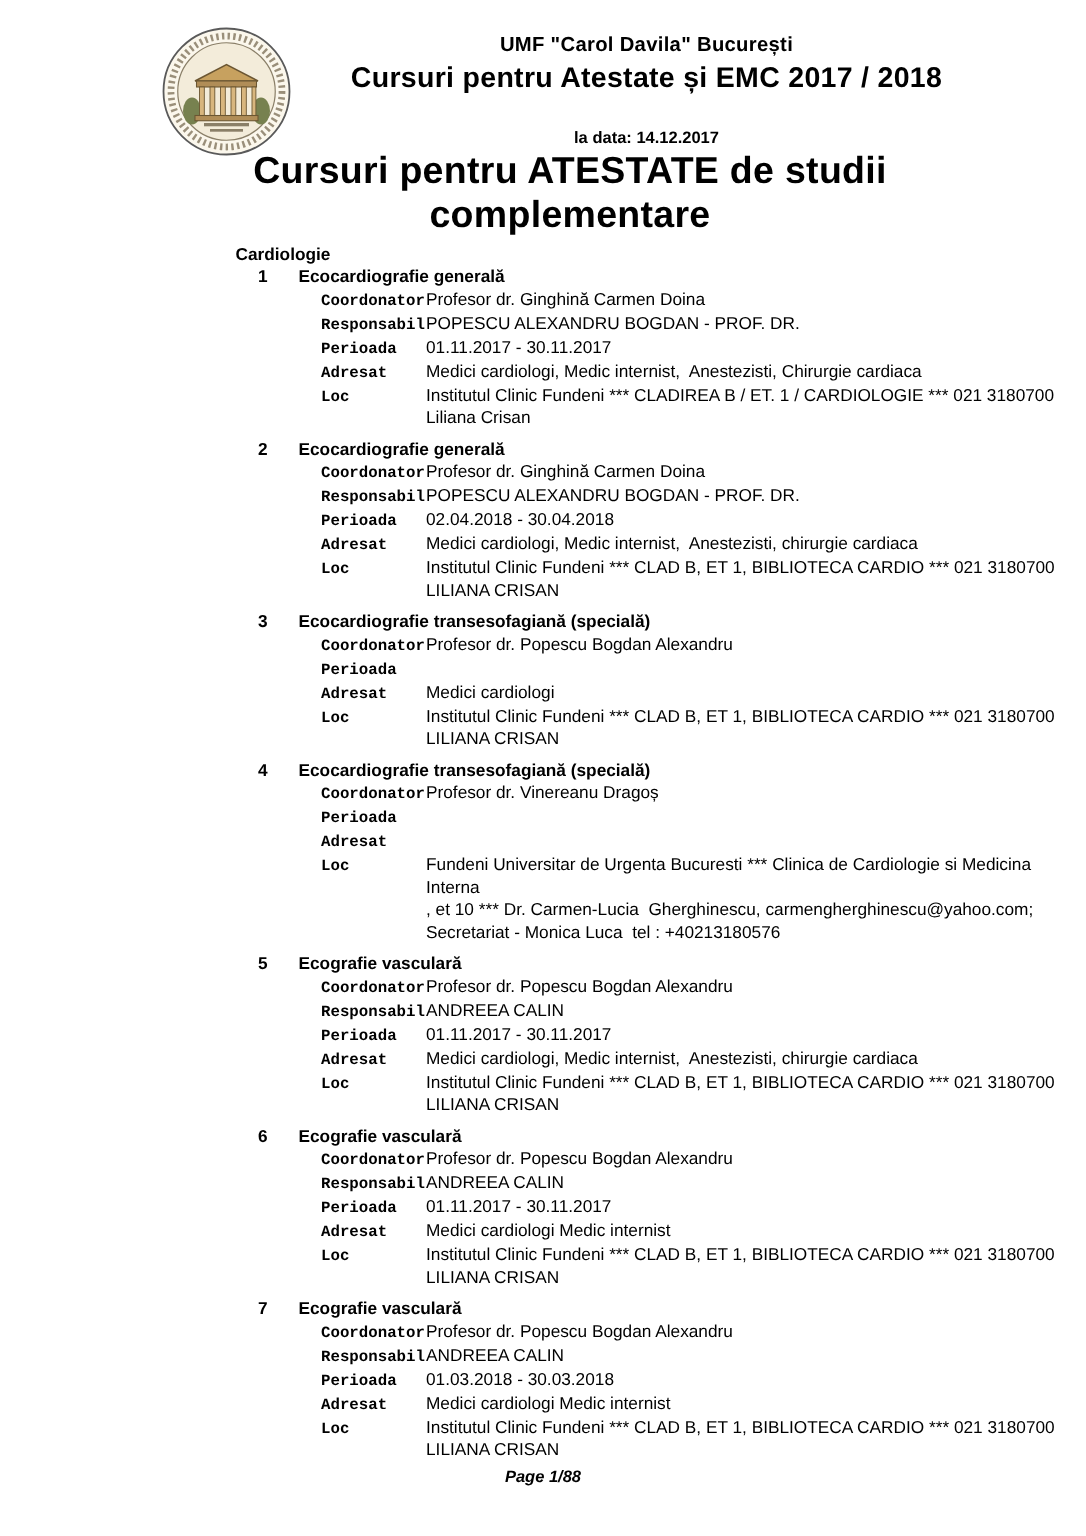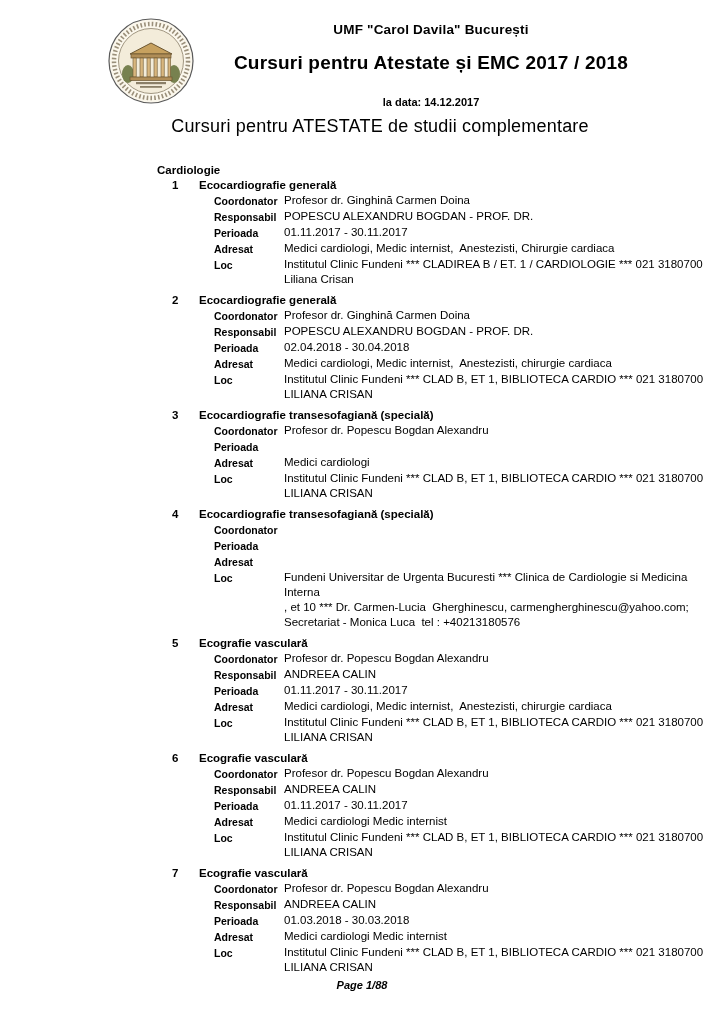--- a/index.html
+++ b/index.html
@@ -9,43 +9,43 @@
     position:relative; overflow:hidden;
     font-family:"Liberation Sans", sans-serif;
     color:#000;
   }
   .page { position:absolute; inset:0; background:#fff; }
 
   .logo { position:absolute; left:106px; top:16px; width:90px; height:90px; }
 
   .header-text { position:absolute; left:196px; top:22px; width:470px; text-align:center; }
   .header-university { font-size:13.5px; font-weight:bold; letter-spacing:0.2px; }
-  .header-course-title { font-size:19px; font-weight:bold; margin-top:15px; letter-spacing:0.2px; }
+  .header-course-title { font-size:19px; font-weight:bold; margin-top:5px; letter-spacing:0.2px; }
   .header-date { font-size:11px; font-weight:bold; margin-top:22px; }
 
   .main-title {
-    position:absolute; left:80px; top:116px; width:600px;
-    text-align:center; font-size:18px; font-weight:normal; letter-spacing:0.2px;
+    position:absolute; left:80px; top:100px; width:600px;
+    text-align:center; font-size:25px; font-weight:bold; letter-spacing:0.2px;
   }
 
   .content { position:absolute; left:118px; top:163px; width:566px;margin-left:39px; }
   .section-heading { font-size:11.5px; font-weight:bold; line-height:15px; }
 
   .course { margin-bottom:6px; }
   .course-head { display:flex; line-height:15px; }
   .course-num {
     display:inline-block; margin-left:15px; width:27px;
     font-size:11.5px; font-weight:bold; flex-shrink:0;
   }
   .course-title { font-size:11.5px; font-weight:bold; }
   .course-fields { margin-left:57px; }
   .field-row { display:flex; line-height:15px; }
   .field-label {
     width:70px; flex-shrink:0;
-    font-size:10.5px; font-weight:bold; padding-top:1px;
+    font-size:10.5px; font-weight:bold; padding-top:1px;font-family:Liberation Mono, monospace;
   }
   .field-value { flex:1; font-size:11.5px; }
   .value-line { line-height:15px; white-space:pre-wrap; }
 
   .footer {
     position:absolute; left:0; top:979px; width:724px;
     text-align:center; font-size:11px; font-weight:bold; font-style:italic;
   }
 </style>
 </head>
@@ -197,20 +197,23 @@
   </div>
 
   <div class="course">
     <div class="course-head">
       <span class="course-num">4</span>
       <span class="course-title">Ecocardiografie transesofagiană (specială)</span>
     </div>
     <div class="course-fields">
             <div class="field-row">
               <span class="field-label">Coordonator</span>
+              <span class="field-value">
+                <div class="value-line">Profesor dr. Vinereanu Dragoș</div>
+              </span>
             </div>
             <div class="field-row">
               <span class="field-label">Perioada</span>
             </div>
             <div class="field-row">
               <span class="field-label">Adresat</span>
             </div>
             <div class="field-row">
               <span class="field-label">Loc</span>
               <span class="field-value">

